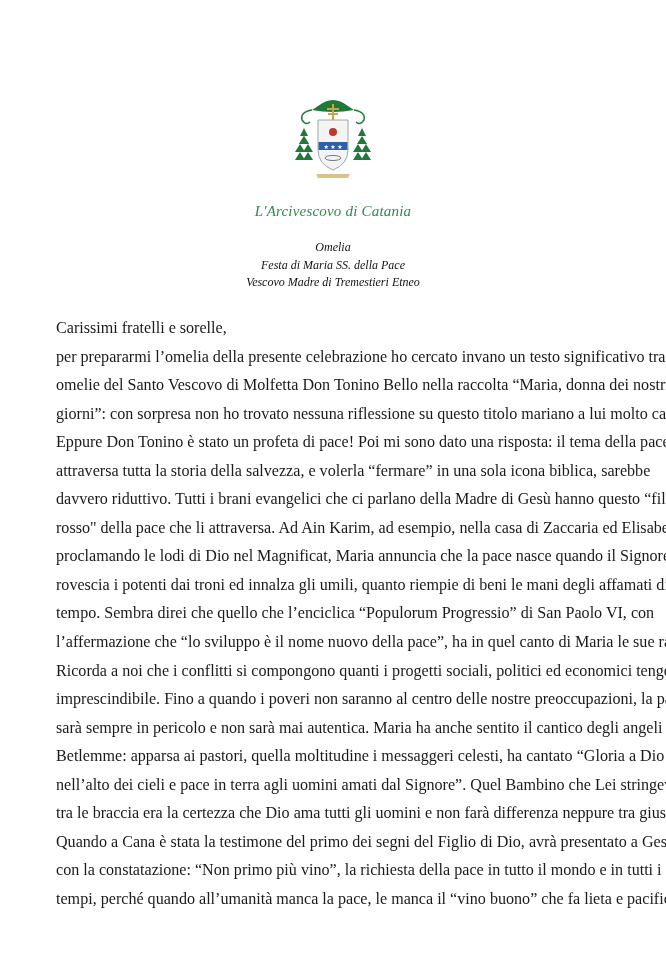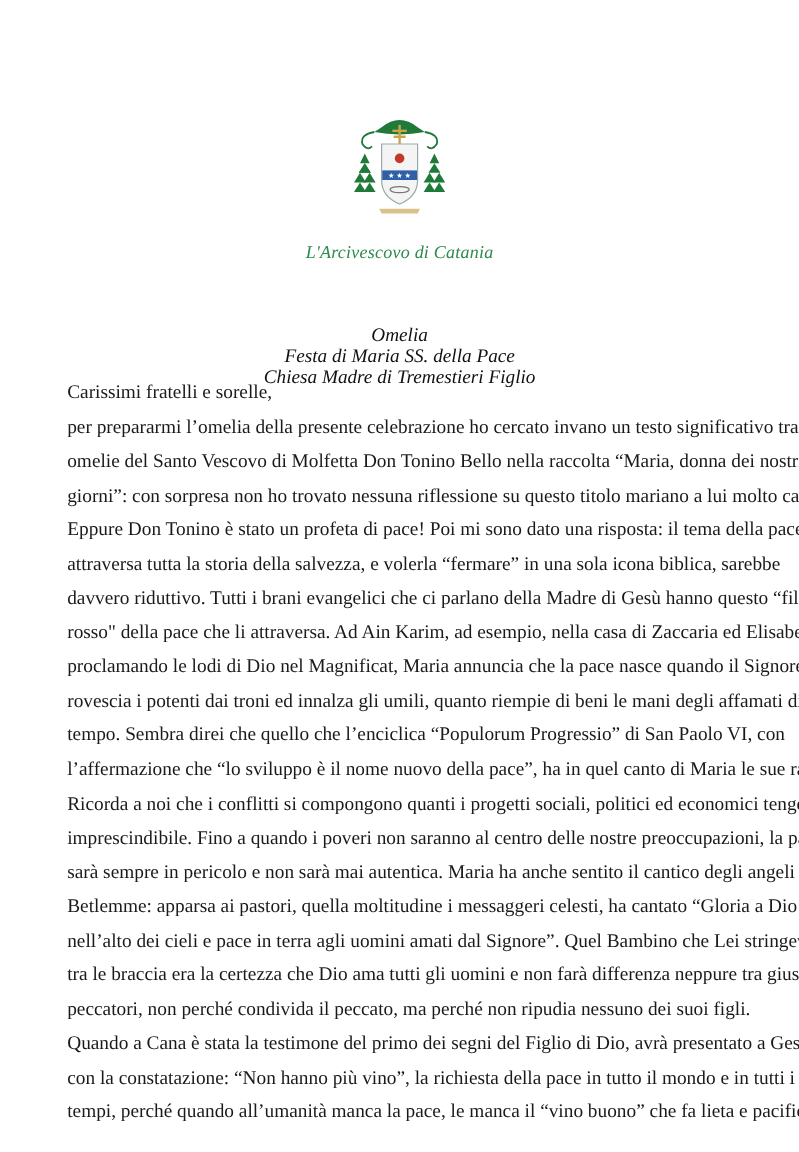--- a/index.html
+++ b/index.html
@@ -1,19 +1,19 @@
 <!DOCTYPE html>
 <html><head>
   <meta charset="utf-8">
   <style>
     html, body { margin: 0; padding: 0; background: #ffffff; }
     body { width: 666px; height: 960px; position: relative; overflow: hidden; font-family: "Liberation Serif", "DejaVu Serif", serif; color: #111; }
     .crest { position: absolute; left: 294px; top: 92px; width: 78px; height: 95px; }
     .signature { position: absolute; left: 0; width: 666px; top: 203px; text-align: center; font-family: "Liberation Serif", serif; font-style: italic; color: #2e8a4e; font-size: 15px; letter-spacing: 0.2px; }
-    .header-block { position: absolute; left: 0; width: 666px; top: 239px; text-align: center; font-style: italic; font-size: 16px; line-height: 17.5px; color: #111; margin-top: 32px; }
+    .header-block { position: absolute; left: 0; width: 666px; top: 239px; text-align: center; font-style: italic; font-size: 12px; line-height: 17.5px; color: #111; }
     .body-text { position: absolute; left: 56px; top: 314px; width: 556px; font-size: 16.1px; line-height: 28.55px; color: #1a1a1a; }
     .line { display: block; text-align: justify; text-align-last: justify; white-space: nowrap; }
     .line.last { text-align-last: left; }
   </style>
 </head>
 <body>
 
 <div class="crest">
   <svg width="78" height="95" viewBox="0 0 78 95">
 
@@ -53,21 +53,21 @@
 
     <path d="M22 82 H56 L54 86 H24 Z" fill="#d9c38a"></path>
   </svg>
 </div>
 
 <div class="signature">L'Arcivescovo di Catania</div>
 
 <div class="header-block">
   <div>Omelia</div>
   <div>Festa di Maria SS. della Pace</div>
-  <div>Chiesa Madre di Tremestieri Figlio</div>
+  <div>Vescovo Madre di Tremestieri Etneo</div>
 </div>
 
 <div class="body-text">
   <div class="line last">Carissimi fratelli e sorelle,</div>
   <div id="para1">
       <div class="line">per prepararmi l’omelia della presente celebrazione ho cercato invano un testo significativo tra le</div>
       <div class="line">omelie del Santo Vescovo di Molfetta Don Tonino Bello nella raccolta “Maria, donna dei nostri</div>
       <div class="line">giorni”: con sorpresa non ho trovato nessuna riflessione su questo titolo mariano a lui molto caro.</div>
       <div class="line">Eppure Don Tonino è stato un profeta di pace! Poi mi sono dato una risposta: il tema della pace</div>
       <div class="line">attraversa tutta la storia della salvezza, e volerla “fermare” in una sola icona biblica, sarebbe</div>
@@ -76,20 +76,19 @@
       <div class="line">proclamando le lodi di Dio nel Magnificat, Maria annuncia che la pace nasce quando il Signore</div>
       <div class="line">rovescia i potenti dai troni ed innalza gli umili, quanto riempie di beni le mani degli affamati di ogni</div>
       <div class="line">tempo. Sembra direi che quello che l’enciclica “Populorum Progressio” di San Paolo VI, con</div>
       <div class="line">l’affermazione che “lo sviluppo è il nome nuovo della pace”, ha in quel canto di Maria le sue radici.</div>
       <div class="line">Ricorda a noi che i conflitti si compongono quanti i progetti sociali, politici ed economici tengono</div>
       <div class="line">imprescindibile. Fino a quando i poveri non saranno al centro delle nostre preoccupazioni, la pace</div>
       <div class="line">sarà sempre in pericolo e non sarà mai autentica. Maria ha anche sentito il cantico degli angeli a</div>
       <div class="line">Betlemme: apparsa ai pastori, quella moltitudine i messaggeri celesti, ha cantato “Gloria a Dio</div>
       <div class="line">nell’alto dei cieli e pace in terra agli uomini amati dal Signore”. Quel Bambino che Lei  stringeva</div>
       <div class="line">tra le braccia era la certezza che Dio ama tutti gli uomini e non farà differenza neppure tra giusti e</div>
-      <div class="line last">peccatori, non perché condivida il peccato, ma perché non ripudia nessuno dei suoi figli.</div>
     </div>
   <div id="para2">
       <div class="line">Quando a Cana è stata la testimone del primo dei segni del Figlio di Dio, avrà presentato a Gesù,</div>
-      <div class="line">con la constatazione: “Non hanno più vino”, la richiesta della pace in tutto il mondo e in tutti i</div>
+      <div class="line">con la constatazione: “Non primo più vino”, la richiesta della pace in tutto il mondo e in tutti i</div>
       <div class="line">tempi, perché quando all’umanità manca la pace, le manca il “vino buono” che fa lieta e pacifica la</div>
     </div>
 </div>
 
 </body></html>

